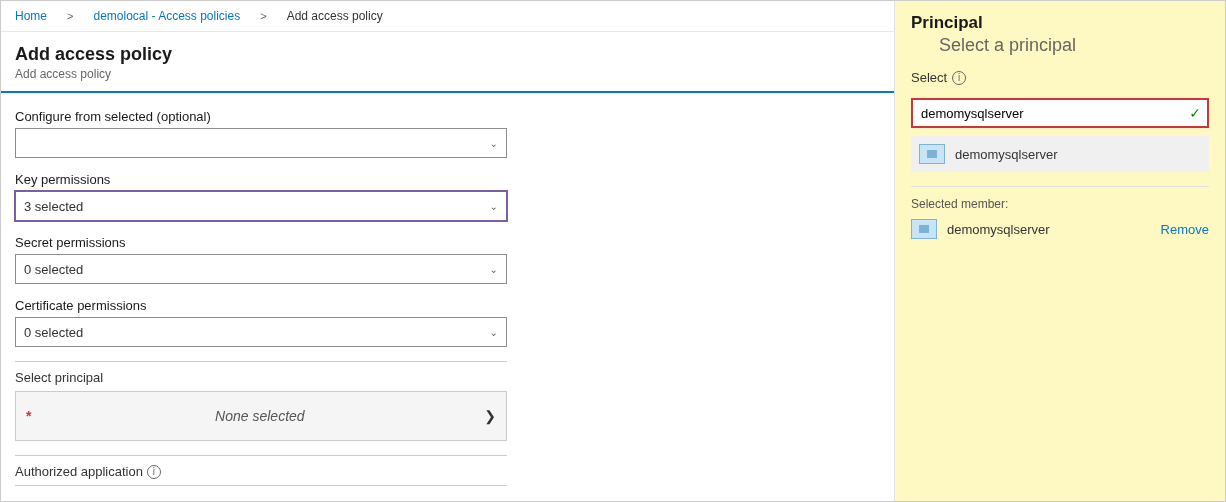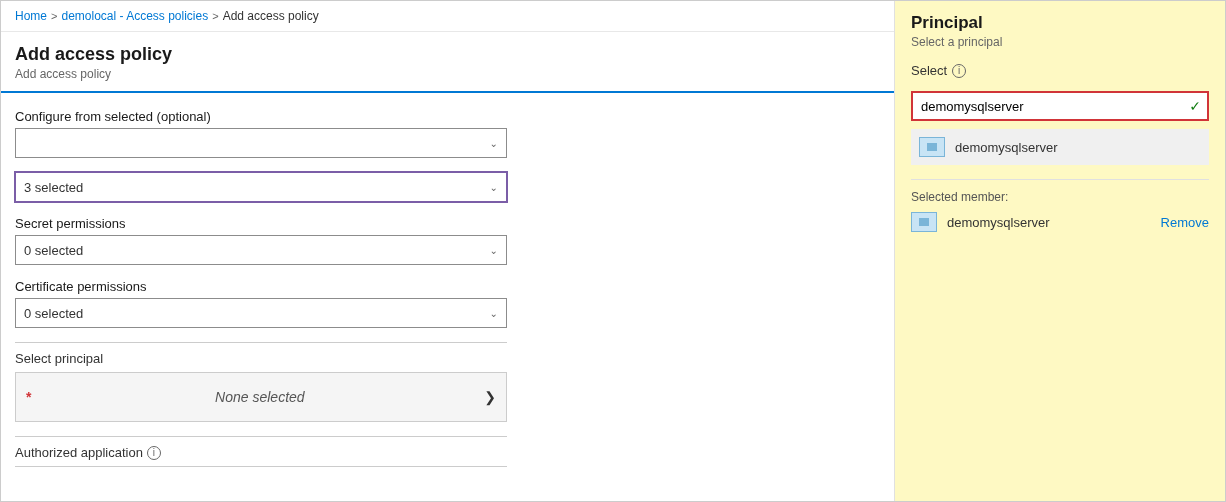--- a/index.html
+++ b/index.html
@@ -22,21 +22,21 @@
       overflow-y: auto;
     }
 
     .breadcrumb-bar {
       padding: 8px 14px;
       font-size: 12px;
       color: #0078d4;
       border-bottom: 1px solid #e8e8e8;
       display: flex;
       align-items: center;
-      gap: 4px;
+      gap: 20px;
     }
     .breadcrumb-bar span.sep {
       color: #666;
       font-size: 11px;
     }
     .breadcrumb-bar a {
       color: #0078d4;
       text-decoration: none;
       cursor: pointer;
     }
@@ -189,23 +189,24 @@
       flex-shrink: 0;
     }
 
     .panel-title {
       font-size: 17px;
       font-weight: 600;
       color: #1a1a1a;
       margin-bottom: 2px;
     }
     .panel-subtitle {
-      font-size: 12px;
+      font-size: 18px;
       color: #666;
       margin-bottom: 14px;
+      margin-left: 28px;
     }
 
     .select-label-row {
       display: flex;
       align-items: center;
       gap: 5px;
       margin-bottom: 13px;
     }
     .select-label {
       font-size: 13px;
@@ -320,20 +321,21 @@
 
       <div class="form-group">
         <label class="form-label">Configure from selected (optional)</label>
         <div class="dropdown-control">
           <span class="dropdown-value"></span>
           <span class="chevron">⌄</span>
         </div>
       </div>
 
       <div class="form-group">
+        <label class="form-label">Key permissions</label>
         <div class="dropdown-control highlighted">
           <span class="dropdown-value">3 selected</span>
           <span class="chevron">⌄</span>
         </div>
       </div>
 
       <div class="form-group">
         <label class="form-label">Secret permissions</label>
         <div class="dropdown-control">
           <span class="dropdown-value">0 selected</span>

